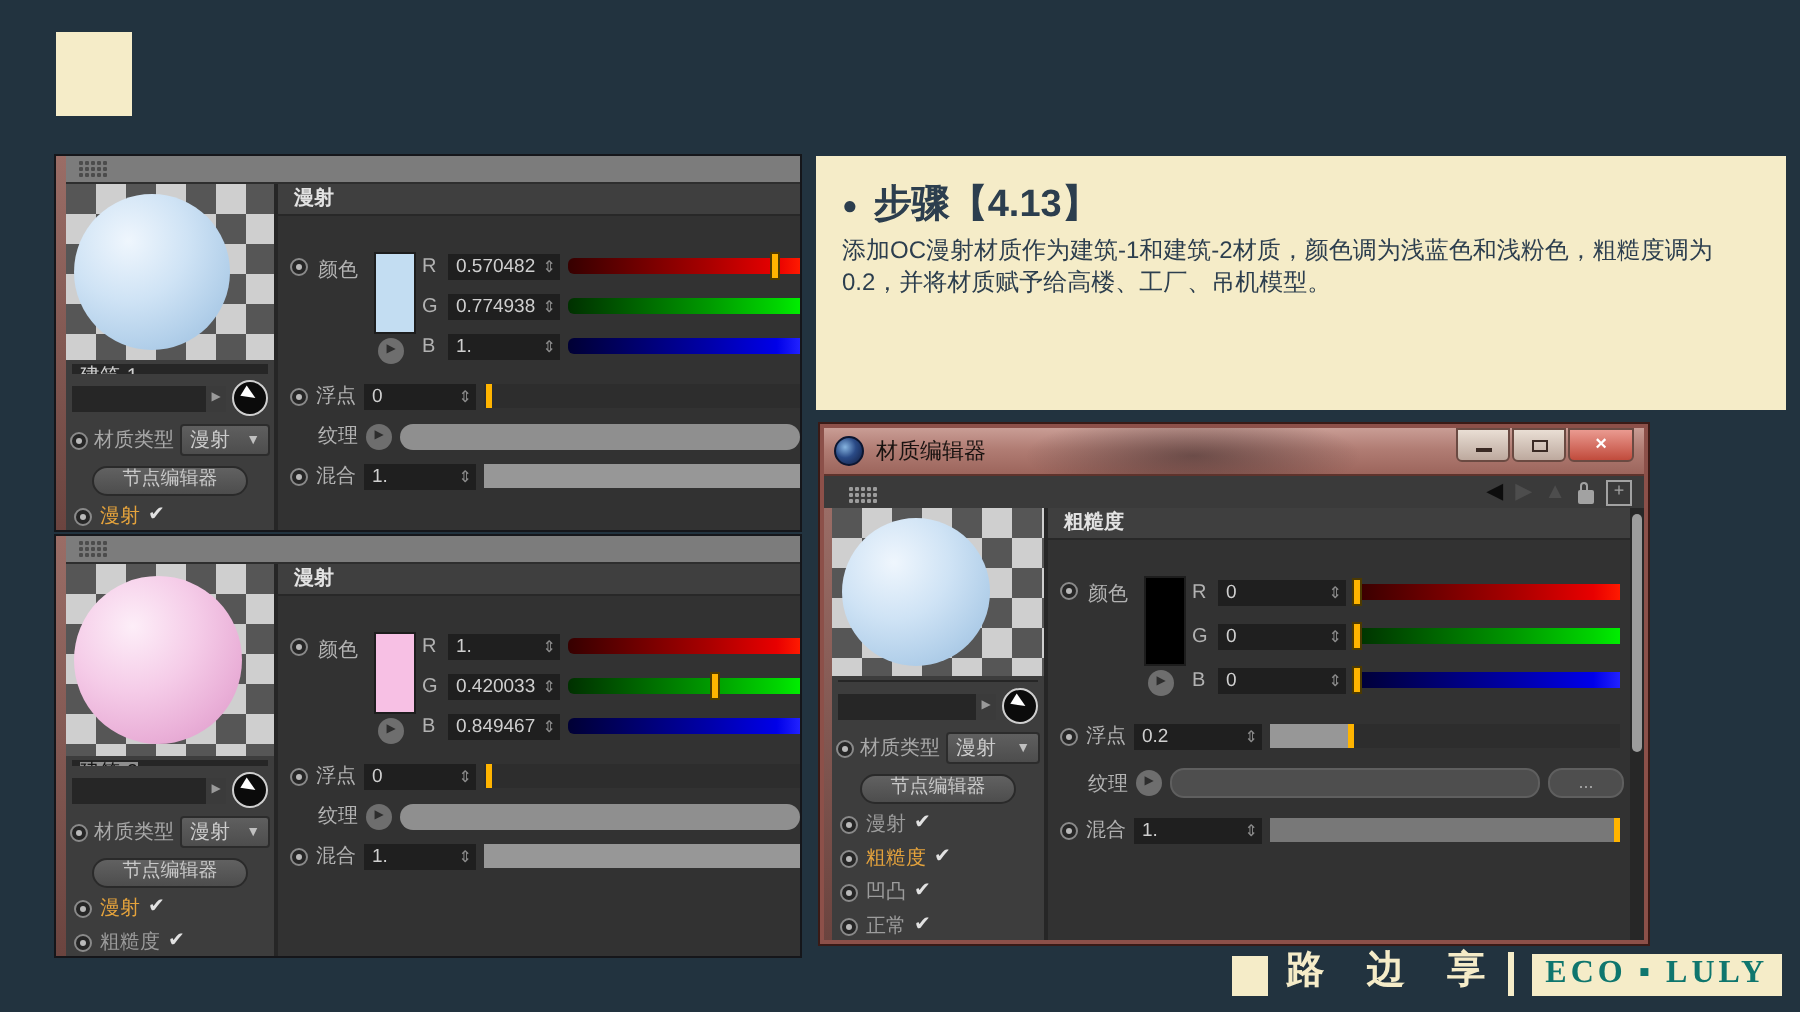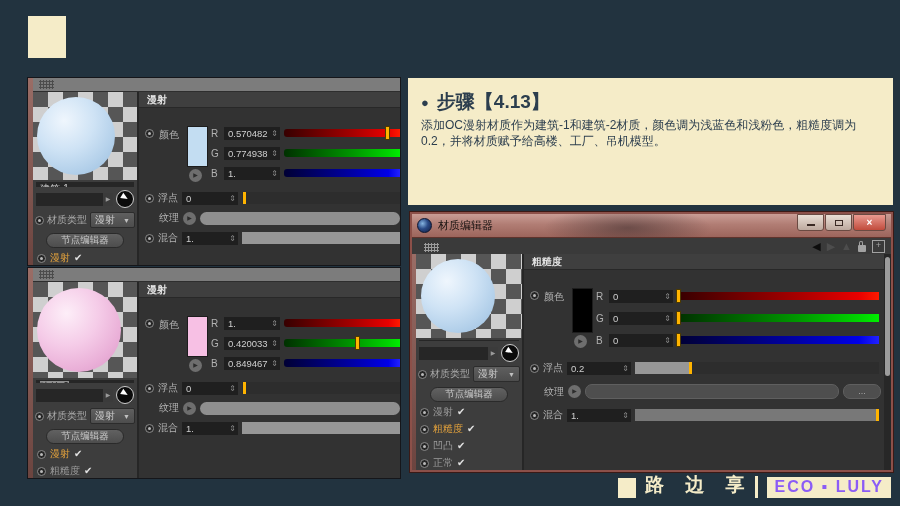--- a/index.html
+++ b/index.html
@@ -90,21 +90,21 @@
   .ind{margin-left:14px}
   .slider{flex:1;height:12px;background:#2d2d2d;position:relative}
   .slider .fill{position:absolute;left:0;top:0;bottom:0;background:#979797}
   .shandle{position:absolute;top:0;bottom:0;width:3px;background:#ffb400}
   .pill{flex:1;height:13px;background:#8f8f8f;border-radius:7px}
   .pill.dark{background:#4e4e4e;border:1px solid #5f5f5f}
   .morebtn{width:36px;height:13px;background:#4e4e4e;border:1px solid #5f5f5f;border-radius:7px;
            color:#a9a9a9;font-size:9px;text-align:center;line-height:12px;flex:none;margin-right:3px}
 
   
-  .editor{position:absolute;left:410px;top:212px;width:483px;height:260px;box-sizing:border-box;
+  .editor{position:absolute;left:410px;top:212px;width:414px;height:260px;box-sizing:border-box;
           border:2px solid #8c5049;box-shadow:0 0 0 1px #3a1a16;background:#d946ef}
   .titlebar{height:23px;display:flex;align-items:center;padding:0 5px;gap:6px;
             background:radial-gradient(ellipse 120px 30px at 45% 60%,rgba(30,25,28,.45),transparent 70%),
                        linear-gradient(#c99d95 0%,#b17d74 45%,#9c655c 100%);
             border-bottom:1px solid #5f332c}
   .appicon{width:13px;height:13px;border-radius:50%;flex:none;border:1px solid #0c1630;
            background:radial-gradient(circle at 35% 35%,#86b4e0 0%,#2a4a86 45%,#101c3e 100%)}
   .wtitle{font-size:11px;color:#181210}
   .winbtns{margin-left:auto;display:flex;gap:1px;align-self:flex-start}
   .wbtn{width:25px;height:15px;background:linear-gradient(#e9ded4,#bda99e);border:1px solid #6a4a42;
@@ -127,22 +127,22 @@
   .econtent .strip2{width:4px;background:linear-gradient(#9a6d66,#6b443f);flex:none}
   .lcol.e{width:106px}
   .escroll{width:7px;background:#272727;position:relative;flex:none}
   .escroll .thumb{position:absolute;left:1px;right:1px;top:3px;height:55%;background:#9c9c9c;border-radius:3px}
 
   
   .footer{position:absolute;right:9px;bottom:8px;display:flex;align-items:flex-end;gap:9px}
   .fsq{width:18px;height:20px;background:#f5ecc8}
   .fbrand{color:#f5ecc8;font-size:19px;font-weight:bold;letter-spacing:8px;white-space:nowrap}
   .fdiv{width:3px;height:22px;background:#f5ecc8;margin-left:-6px}
-  .fbadge{background:#f5ecc8;color:#8b5cf6;font-size:16px;font-weight:bold;padding:1px 7px 2px;
-          letter-spacing:2px;font-family:Liberation Sans, sans-serif;white-space:nowrap}
+  .fbadge{background:#f5ecc8;color:#0f766e;font-size:16px;font-weight:bold;padding:1px 7px 2px;
+          letter-spacing:2px;font-family:Liberation Serif, serif;white-space:nowrap}
 </style>
 </head>
 <body>
 
 <div class="slide">
 
   <div class="title-sq"></div>
 
   <div class="note">
     <div class="note-h">

